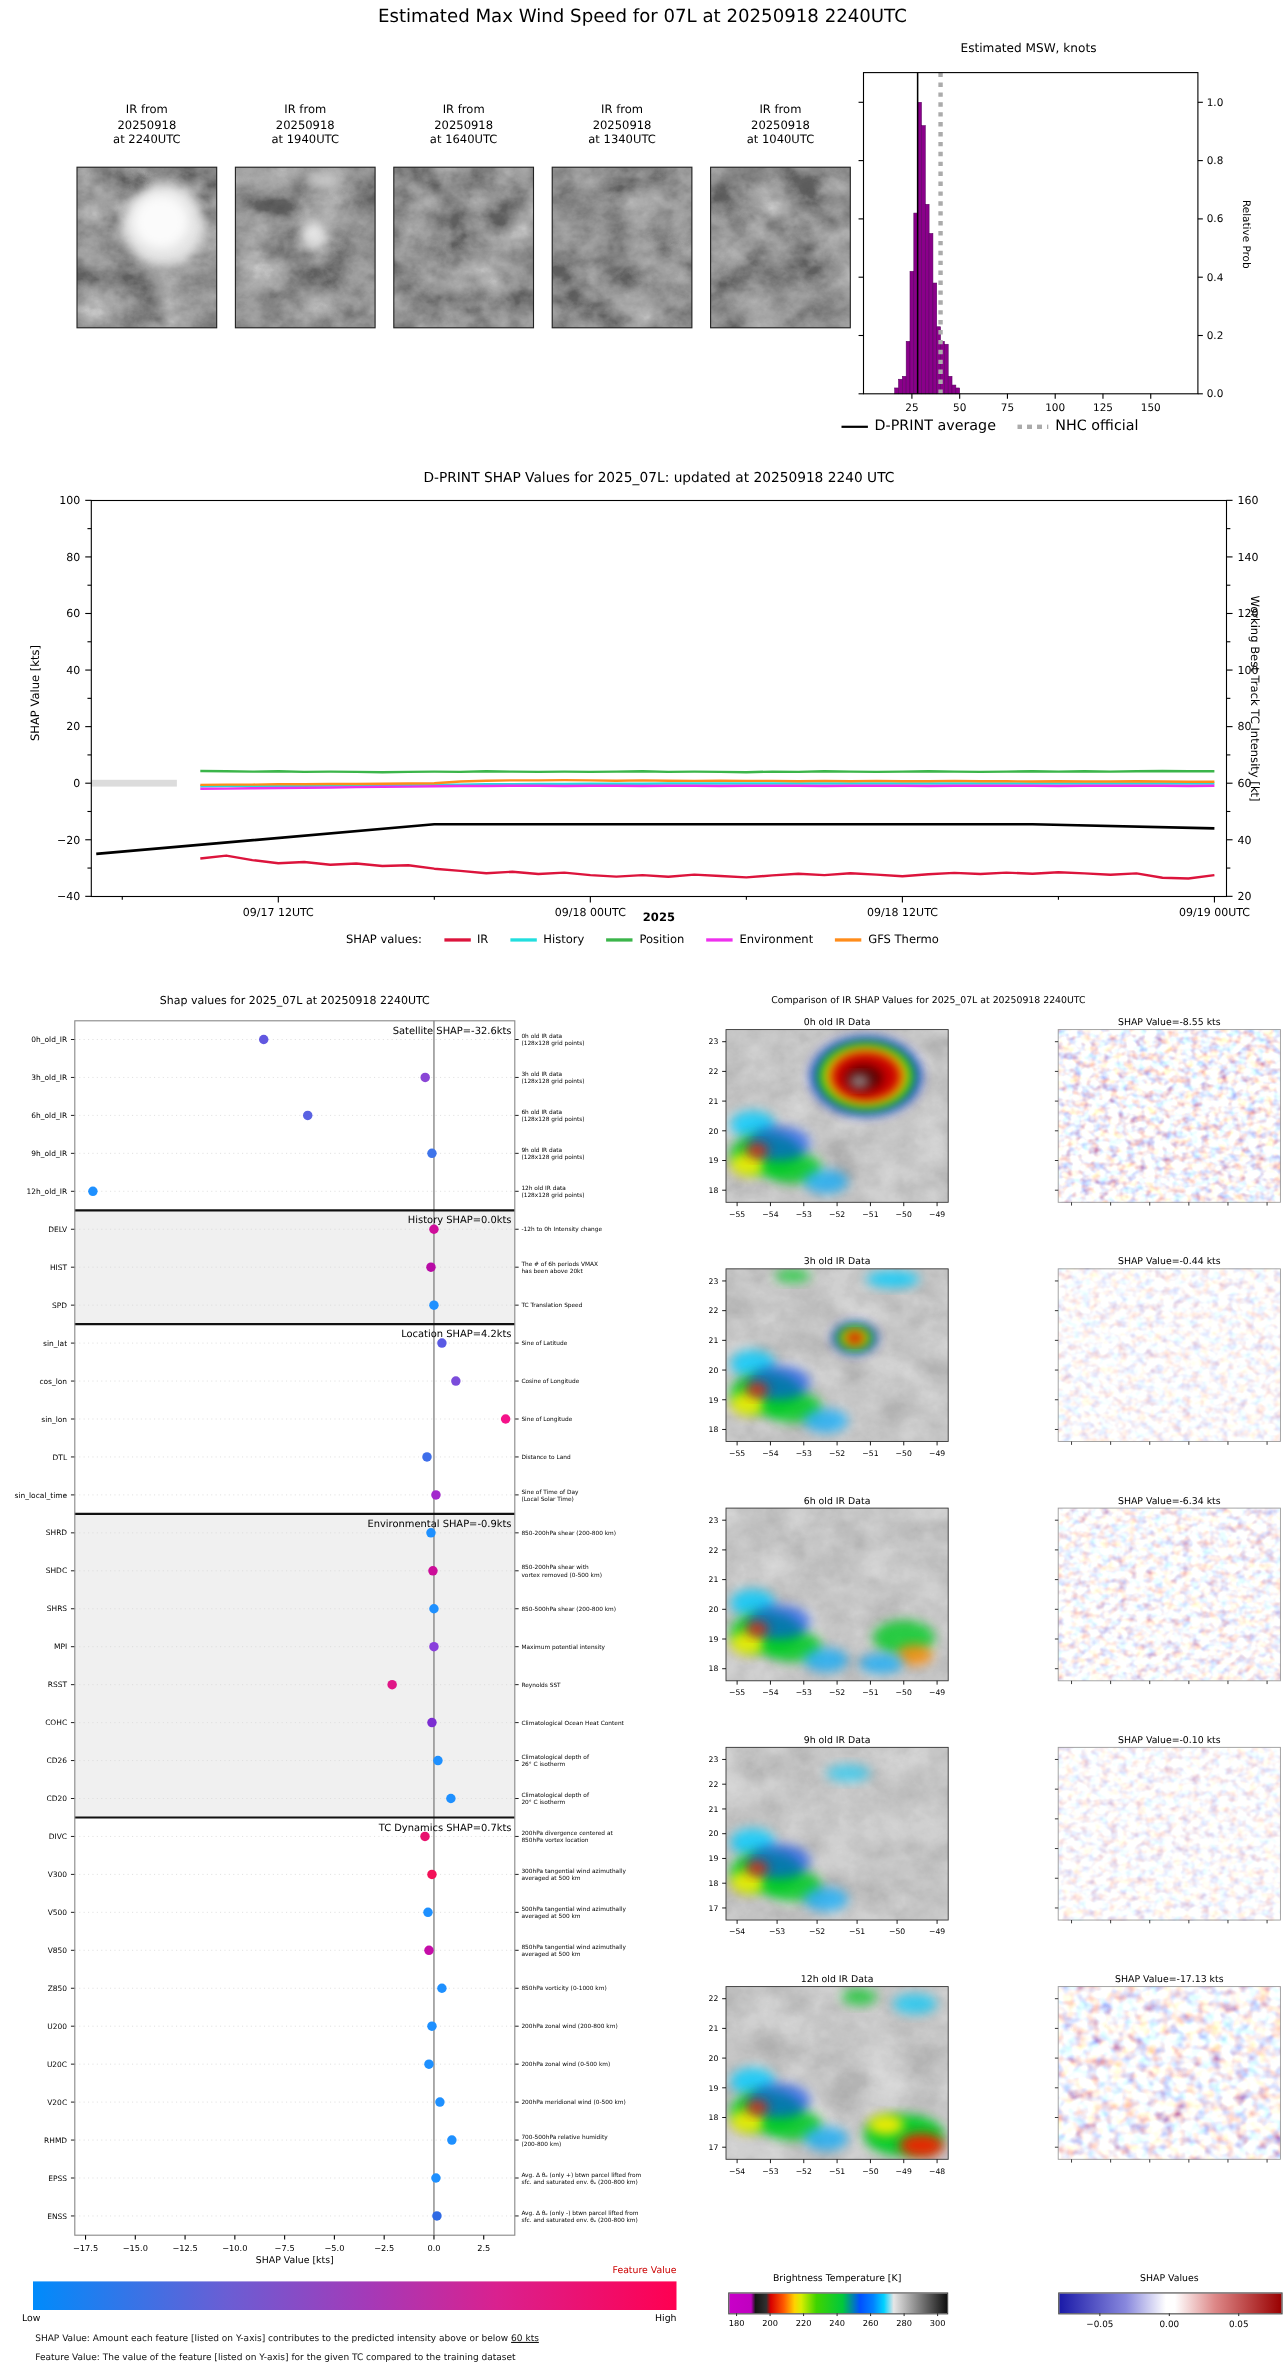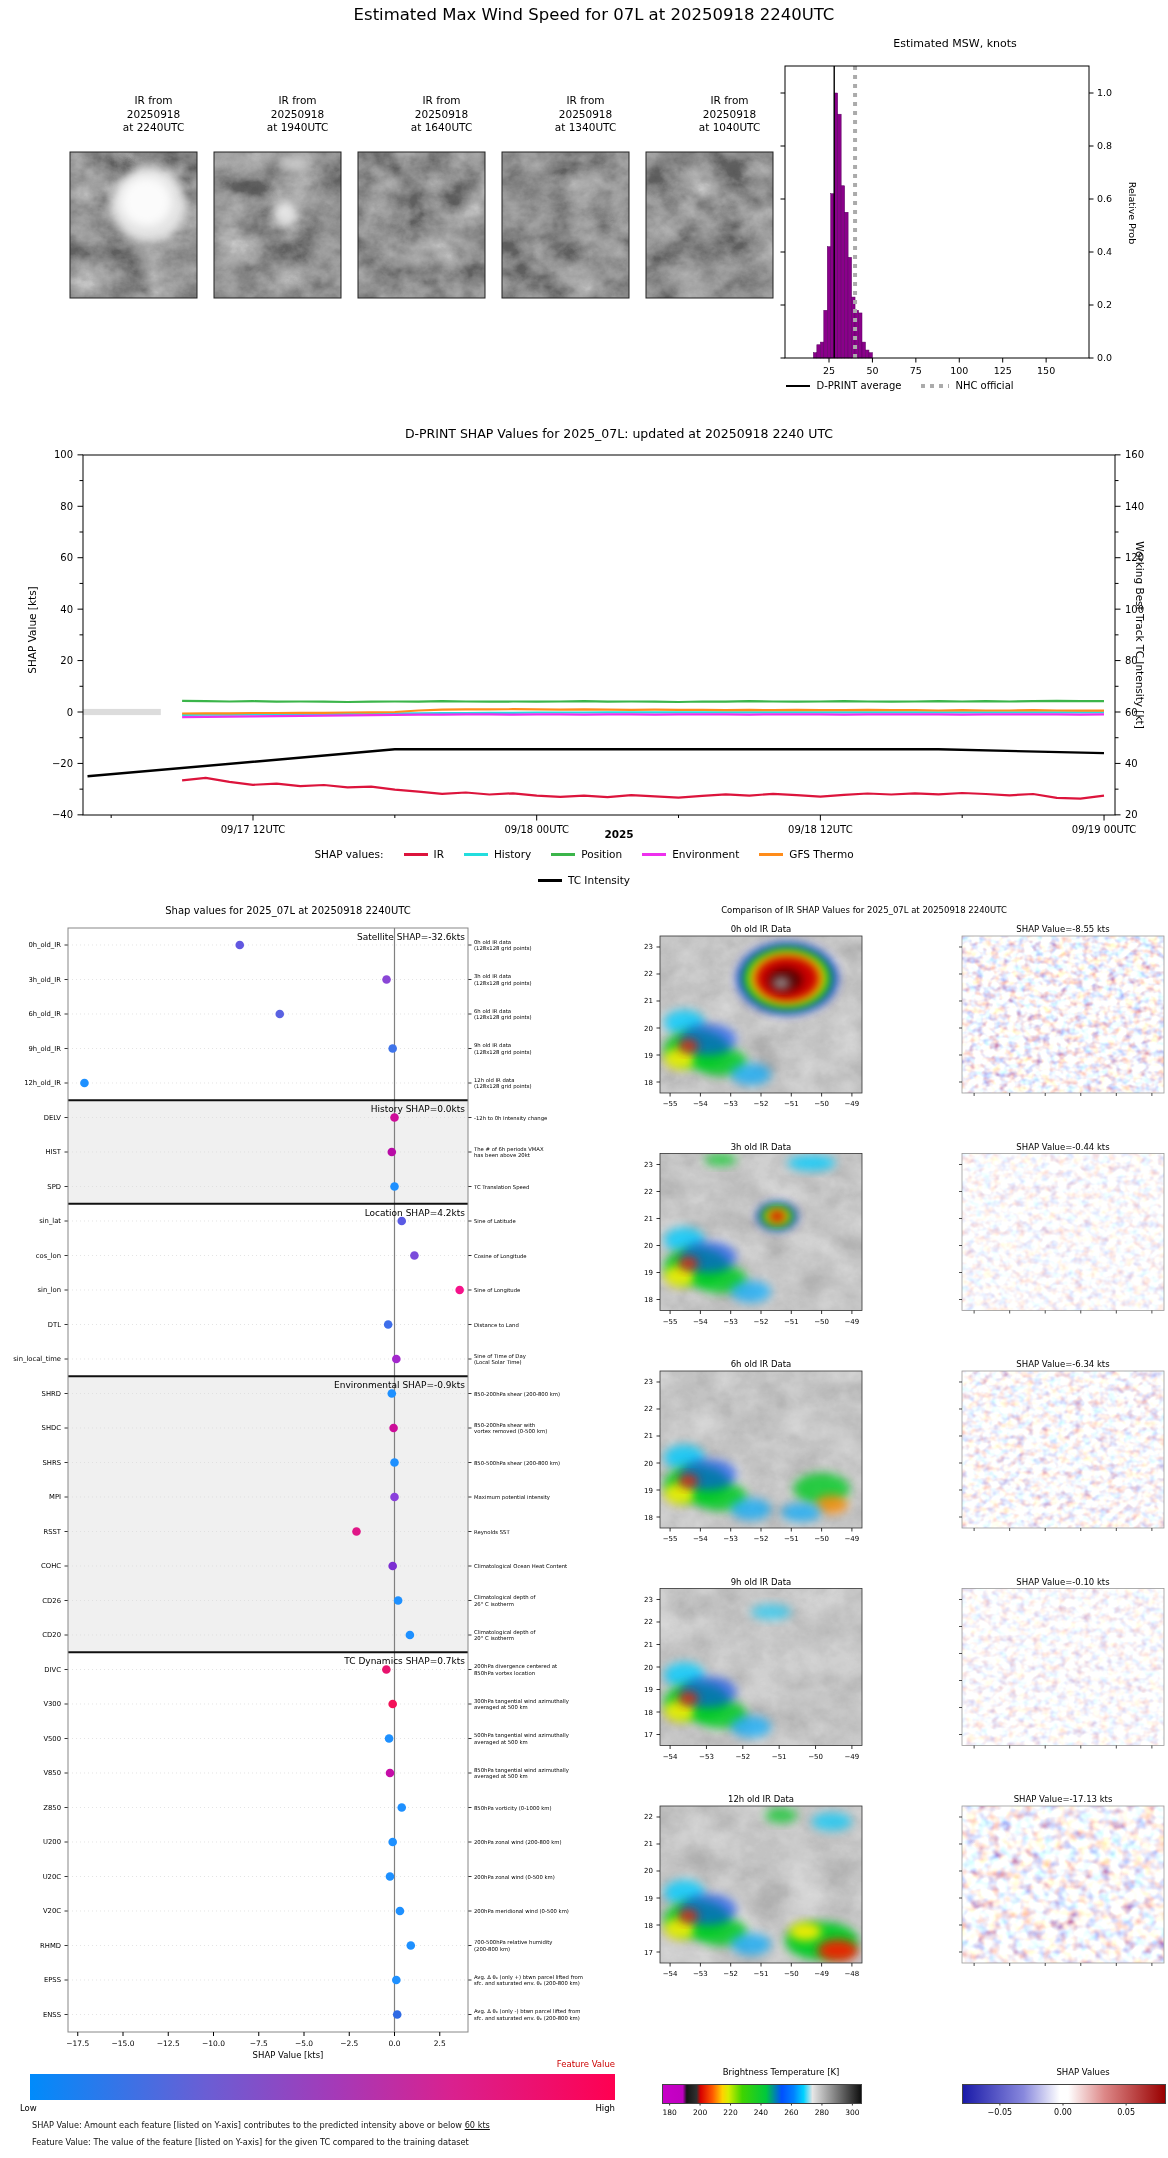--- a/index.html
+++ b/index.html
@@ -1,19 +1,19 @@
 <!DOCTYPE html>
 <html><head>
 <meta charset="utf-8">
 <style>
   html,body{margin:0;padding:0;background:#fff;}
   #page{position:relative;width:1168px;height:2158px;background:#fff;
         font-family:"DejaVu Sans",sans-serif;color:#000;overflow:hidden;}
   .abs{position:absolute;}
-  .ctr{text-align:center;margin-left:20px;}
+  .ctr{text-align:center;}
   .vl{position:absolute;transform-origin:0 0;text-align:center;}
   svg text{font-family:"DejaVu Sans",sans-serif;}
   .legend-row{display:flex;justify-content:center;align-items:center;gap:20px;font-size:10.5px;}
   .legend-item{display:flex;align-items:center;gap:6px;}
   .dash{display:inline-block;width:24px;height:3px;}
   .dotted-dash{display:inline-block;width:28px;height:4px;
     background:repeating-linear-gradient(90deg,#ababab 0 4px,transparent 4px 9px);}
   .cbar{position:absolute;border:1px solid #444;}
   #featbar{background:linear-gradient(90deg,#008bfb 0%,#6a5ed4 30%,#a43ab8 52%,#d9218f 72%,#ff0051 100%);border:none;}
   #btbar{background:linear-gradient(90deg,#c800c8 0%,#c000c0 10%,#141414 12%,#303030 17%,#d80000 19%,#ff5a00 25%,#ffd200 30%,#d8ee00 33%,#3fd400 40%,#00c83c 52%,#0050ff 60%,#0082ff 66%,#00d2ff 71%,#e6e6e6 75.5%,#0f0f0f 100%);}
@@ -921,21 +921,21 @@
         <text x="1063" y="2115" font-size="8" text-anchor="middle" fill="#000">0.00</text>
         <line x1="1126.125" y1="2102" x2="1126.125" y2="2105.5" stroke="#000" stroke-width="0.8"></line>
         <text x="1126.125" y="2115" font-size="8" text-anchor="middle" fill="#000">0.05</text>
       </g>
     </svg>
 
   <div class="abs ctr" style="top:5px;left:0;right:0;font-size:16.5px;">Estimated Max Wind Speed for 07L at 20250918 2240UTC</div>
 
   <div class="abs ctr" style="left:760px;width:350px;top:37px;font-size:11px;">Estimated MSW, knots</div>
   <div class="vl" style="left:1138px;top:138px;width:150px;transform:rotate(90deg);font-size:9.5px;">Relative Prob</div>
-  <div class="abs legend-row" id="hist-legend" style="left:640px;width:520px;top:380px;font-size:10px;">
+  <div class="abs legend-row" id="hist-legend" style="left:640px;width:520px;top:380px;font-size:13px;">
       <span class="legend-item">
         <span class="dash" style="background: rgb(0, 0, 0); height: 2px;"></span>
         <span>D-PRINT average</span>
       </span>
       <span class="legend-item">
         <span class="dotted-dash" style="height: 4px;"></span>
         <span>NHC official</span>
       </span>
     </div>
 
@@ -957,26 +957,20 @@
         <span class="dash" style="background: rgb(59, 181, 74);"></span>
         <span>Position</span>
       </span>
       <span class="legend-item">
         <span class="dash" style="background: rgb(238, 48, 238);"></span>
         <span>Environment</span>
       </span>
       <span class="legend-item">
         <span class="dash" style="background: rgb(255, 140, 26);"></span>
         <span>GFS Thermo</span>
-      </span>
-    </div>
-  <div class="abs legend-row" id="ts-legend-2" style="left:0;right:0;top:874px;">
-      <span class="legend-item">
-        <span class="dash" style="background: rgb(0, 0, 0);"></span>
-        <span>TC Intensity</span>
       </span>
     </div>
 
   <div class="abs ctr" style="left:68px;width:400px;top:905px;font-size:10px;">Shap values for 2025_07L at 20250918 2240UTC</div>
   <div class="abs ctr" style="left:68px;width:400px;top:2050px;font-size:8.5px;">SHAP Value [kts]</div>
 
   <div class="abs ctr" style="left:534px;width:620px;top:905px;font-size:8.5px;">Comparison of IR SHAP Values for 2025_07L at 20250918 2240UTC</div>
 
   <div class="abs" style="left:415px;width:200px;top:2059px;font-size:8.5px;color:#cc0000;text-align:right;">Feature Value</div>
   <div id="featbar" class="cbar abs" style="left:30px;top:2074px;width:585px;height:26px;"></div>

